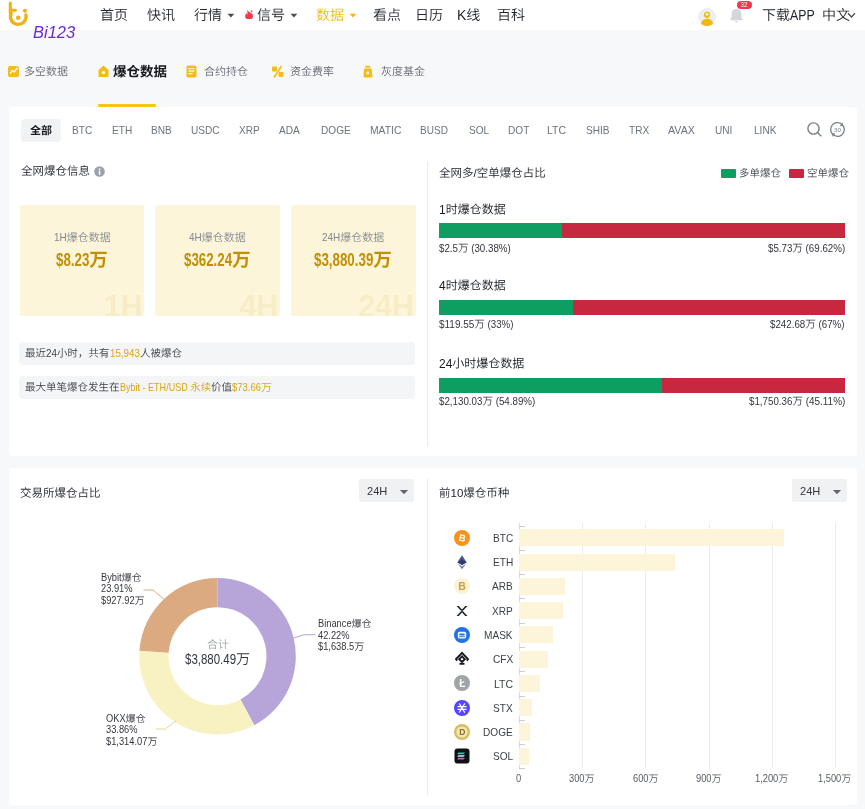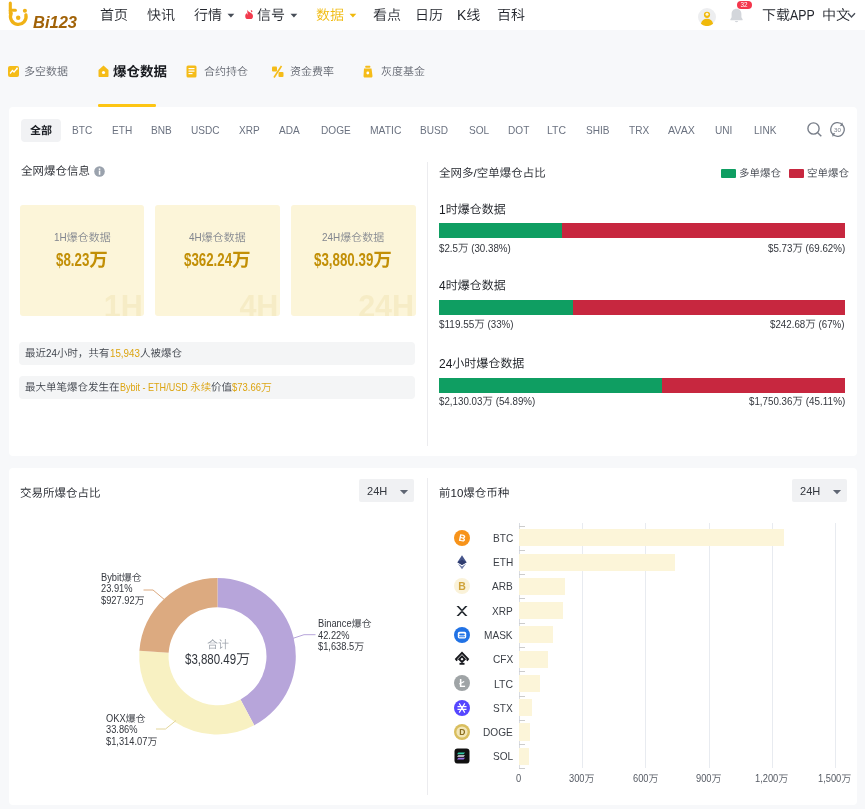--- a/index.html
+++ b/index.html
@@ -84,21 +84,21 @@
       <path id="r8ba1" d="M141 777C197 730 266 662 298 619L343 669C310 711 240 775 185 820ZM48 523V457H209V88C209 45 178 17 160 5C173 -9 191 -39 197 -56C212 -36 239 -16 425 116C419 129 407 156 403 175L276 89V523ZM629 836V503H373V435H629V-78H699V435H958V503H699V836Z"></path>
     </defs>
   </svg>
 <svg style="position:absolute;left:4px;top:0px;" width="28" height="28">
     <path d="M21.9 14.9 A 7.8 7.8 0 1 1 7.25 13.2" stroke="#F0B216" stroke-width="3.3" fill="none" stroke-linecap="round"></path>
 <path d="M6.3 3.0 L6.3 13.4" stroke="#F0B216" stroke-width="3.1" stroke-linecap="round" fill="none"></path>
 <path d="M6.5 10.2 L11.4 10.2" stroke="#F0B216" stroke-width="3.1" stroke-linecap="round" fill="none"></path>
 <circle cx="14.2" cy="17.7" r="2.25" fill="#F0B216"></circle>
 <circle cx="20.9" cy="10.7" r="2.05" fill="#F0B216"></circle>
   </svg>
-<div style="position:absolute;left:33px;top:13px;width:48px;height:20px;font-family:'Liberation Sans',sans-serif;font-size:16.5px;font-weight:bold;font-style:italic;color:#a16207;letter-spacing:0px">Bi123</div>
+<div style="position:absolute;left:33px;top:23px;width:48px;height:20px;font-family:'Liberation Sans',sans-serif;font-size:16.5px;font-weight:normal;font-style:italic;color:#6d28d9;letter-spacing:0px">Bi123</div>
 <svg class="t" style="left:97px;top:3.1px" width="34" height="23.8" fill="#23262d">
     <g transform="translate(3,16.9) scale(0.01400,-0.01400)">
       <use href="#r9996"></use>
     </g>
     <g transform="translate(17,16.9) scale(0.01400,-0.01400)">
       <use href="#r9875"></use>
     </g>
   </svg>
 <svg class="t" style="left:143.8px;top:3.1px" width="34" height="23.8" fill="#23262d">
     <g transform="translate(3,16.9) scale(0.01400,-0.01400)">

